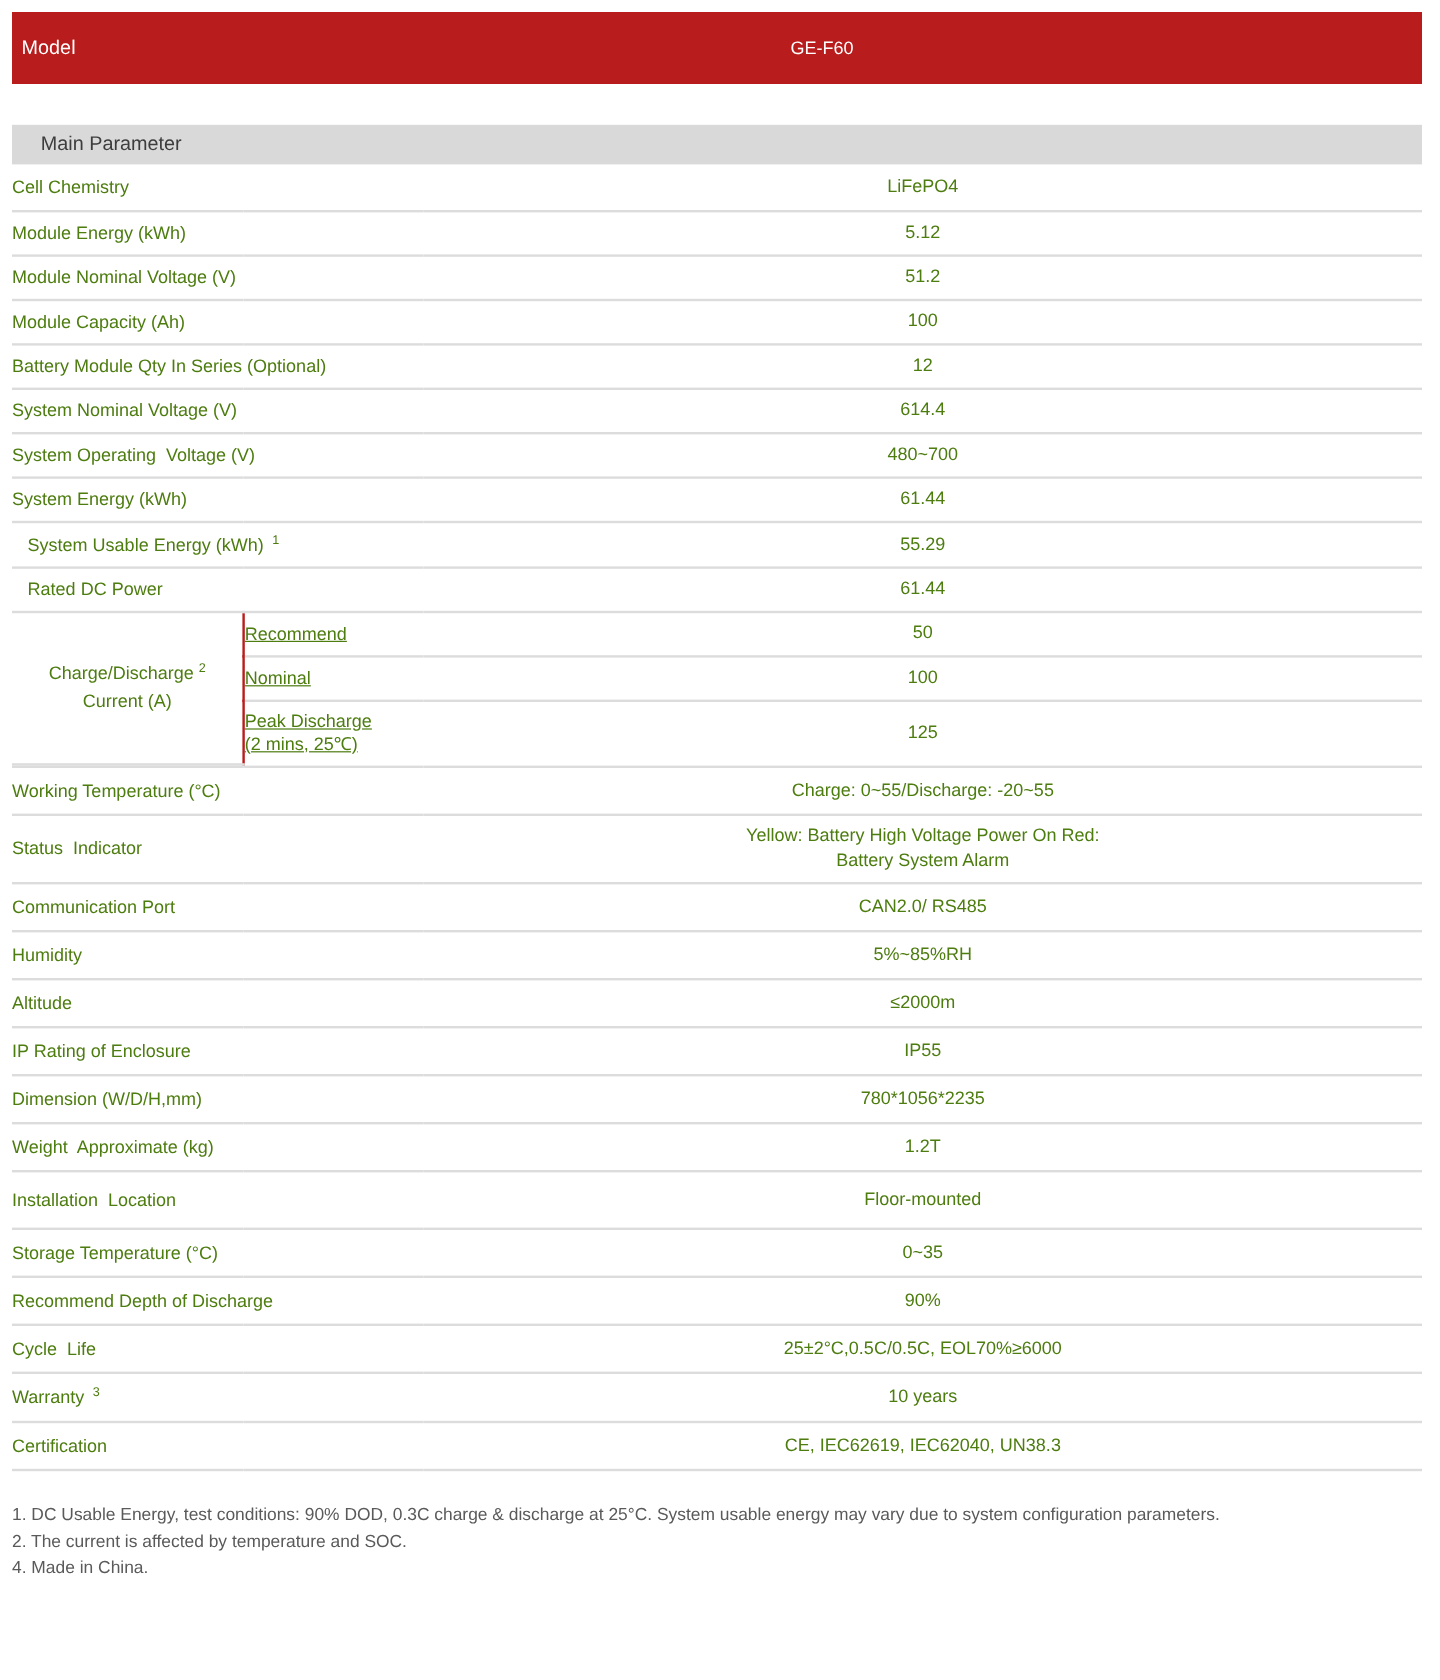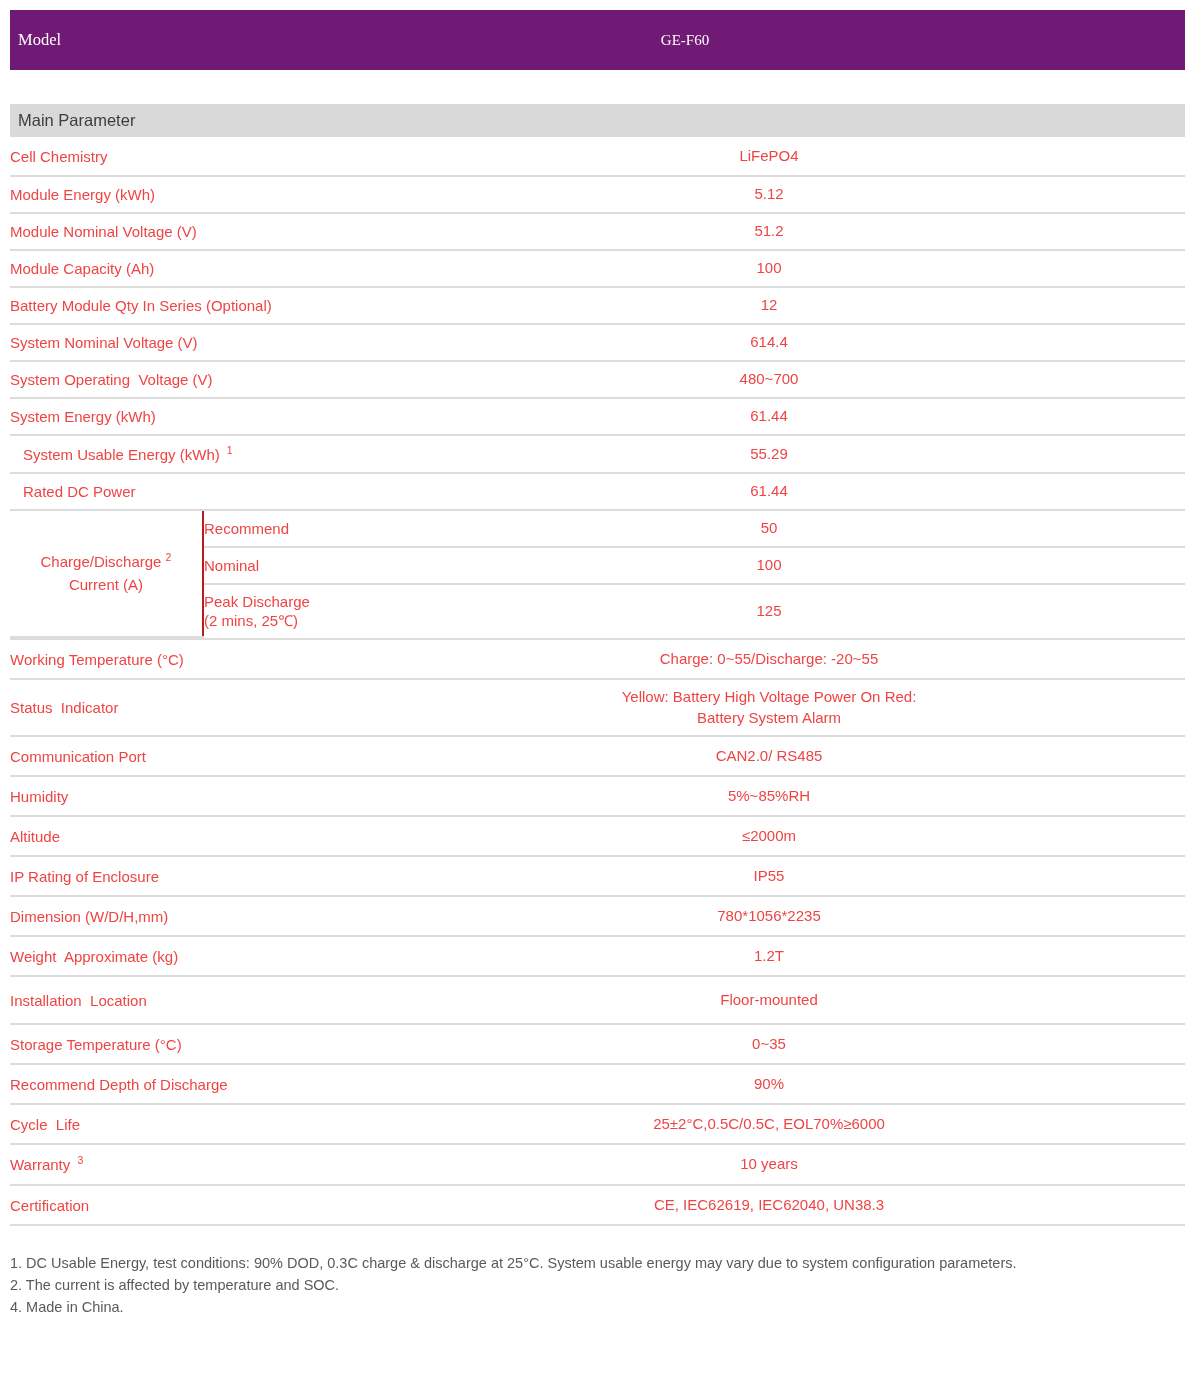--- a/index.html
+++ b/index.html
@@ -21,24 +21,23 @@
     overflow: hidden;
   }
 
   
   .model-band {
     position: absolute;
     left: 10px;
     top: 10px;
     width: 1175px;
     height: 60px;
-    background: #701a75;
+    background: #b91c1c;
     display: flex;
     align-items: center;
-    font-family: Liberation Serif, serif;
   }
   .model-band .lbl {
     position: absolute;
     left: 8px;
     font-size: 16.5px;
     color: #ffffff;
   }
   .model-band .val {
     position: absolute;
     left: 183px;
@@ -53,39 +52,39 @@
     position: absolute;
     left: 10px;
     top: 104px;
     width: 1175px;
     height: 33px;
     background: #d9d9d9;
     display: flex;
     align-items: center;
   }
   .section-band .lbl {
-    padding-left: 8px;
+    padding-left: 24px;
     font-size: 16.5px;
     color: #3d3d3d;
   }
 
   
   .spec-table {
     position: absolute;
     left: 10px;
     top: 137px;
     width: 1175px;
     border-collapse: collapse;
     table-layout: fixed;
   }
   .spec-table td {
     padding: 0;
     vertical-align: middle;
     font-size: 15px;
-    color: #ef4444;
+    color: #4d7c0f;
     border-bottom: 2px solid #dcdcdc;
   }
   .c-label { width: 193px; }
   .c-sub   { width: 150px; }
   .c-value { width: 832px; }
 
   .label-cell {
     padding-left: 8px;
     padding-right: 6px;
     white-space: pre;
@@ -110,20 +109,21 @@
     text-align: center;
     border-right: 2px solid #b91c1c;
     border-bottom: 2px solid #dcdcdc;
     line-height: 1.5;
     padding: 0 8px;
   }
   .sub-cell {
     padding-left: 9px;
     line-height: 1.3;
     border-bottom: 2px solid #dcdcdc;
+    text-decoration: underline;
   }
   .nb { border-bottom: none !important; }
 
   
   .notes {
     position: absolute;
     left: 10px;
     top: 1252px;
     width: 1180px;
     font-size: 14.5px;

